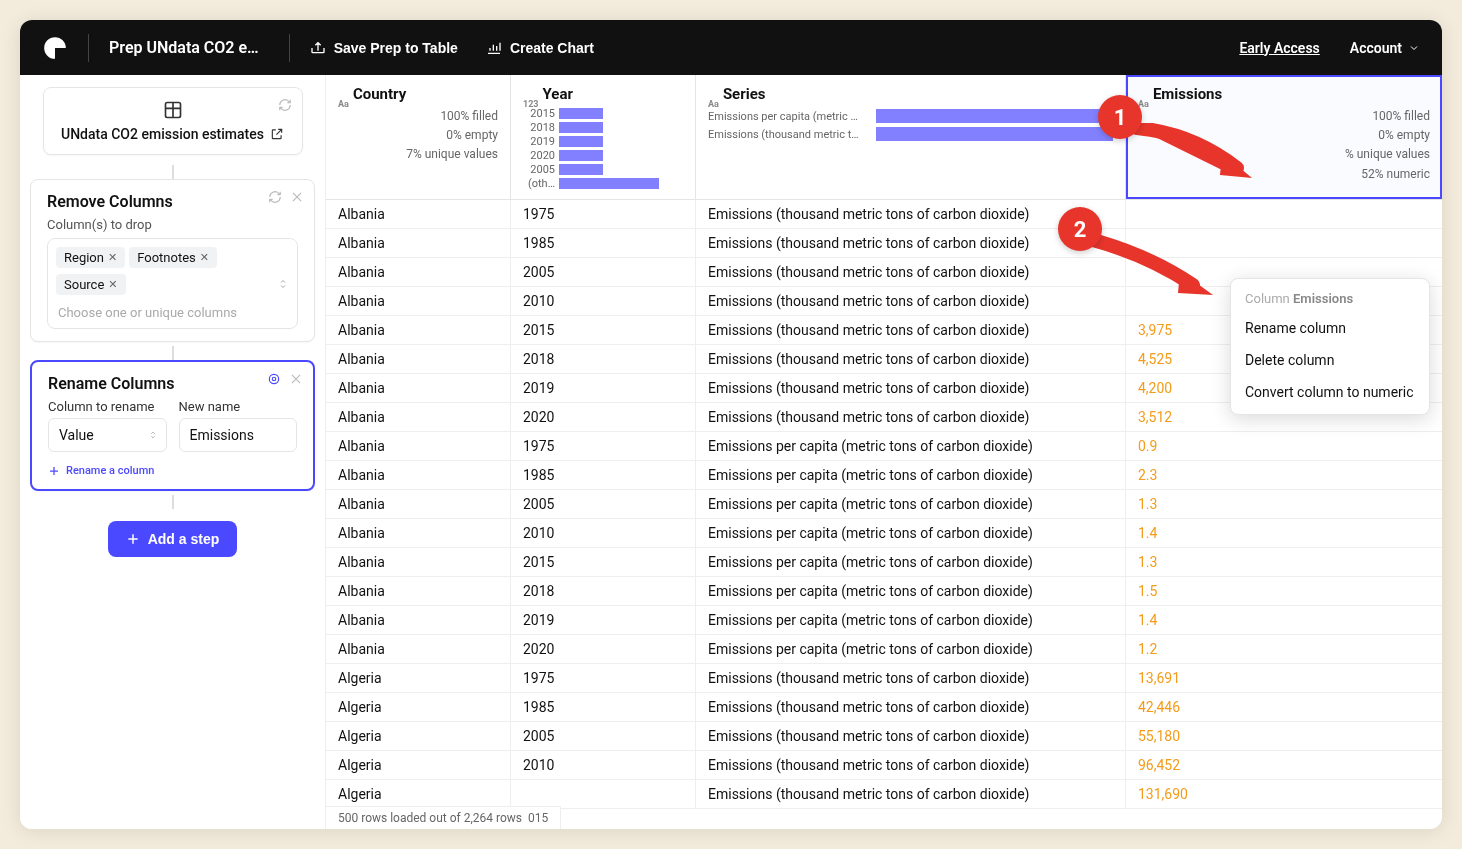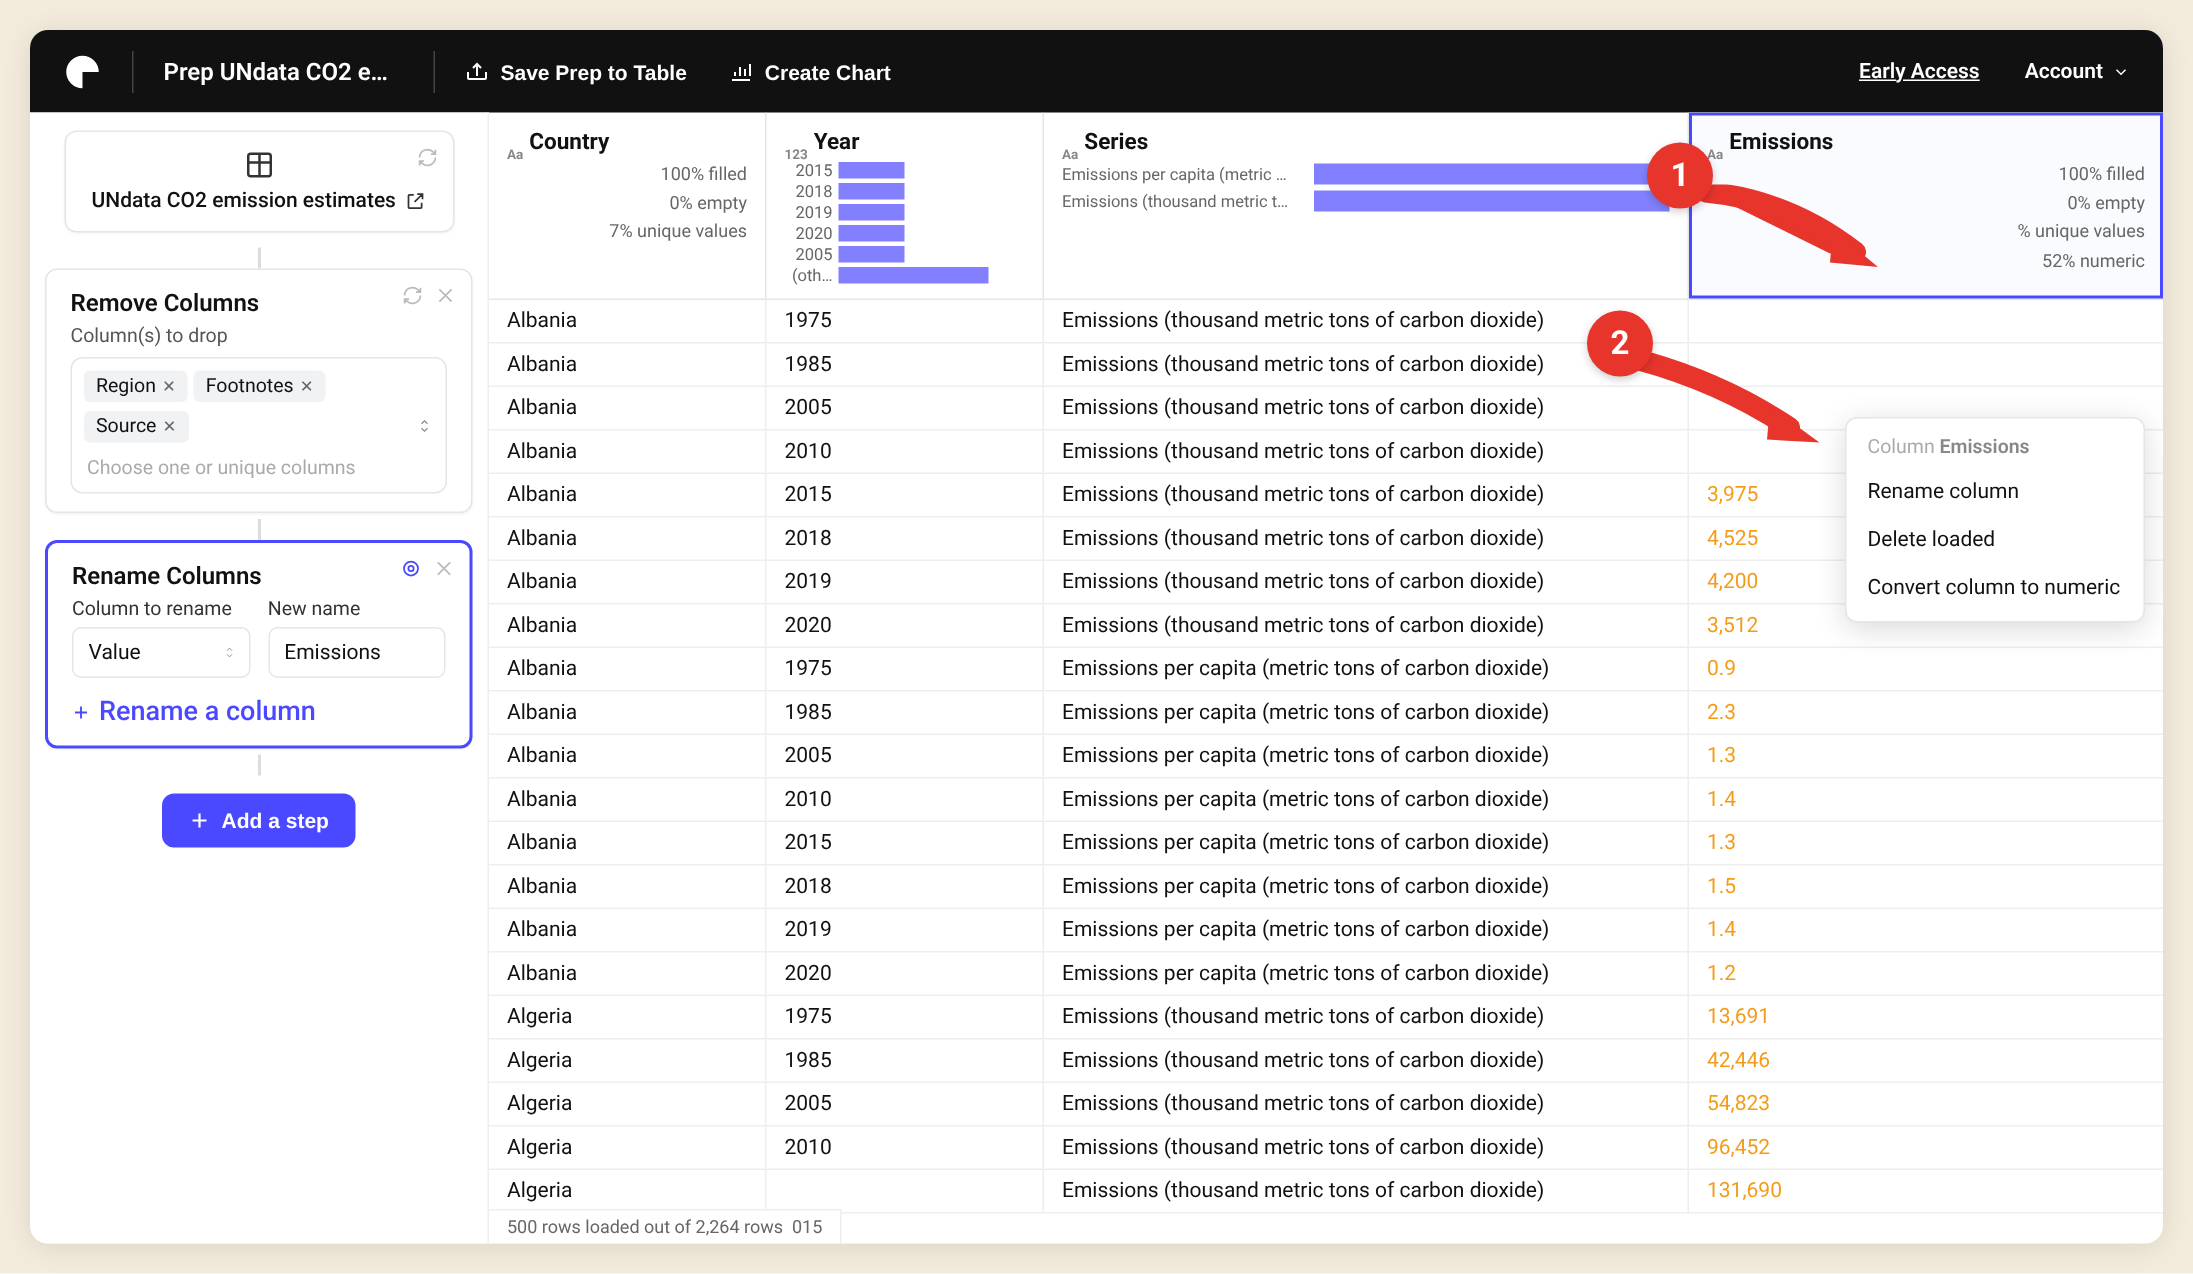--- a/index.html
+++ b/index.html
@@ -40,21 +40,21 @@
 .placeholder { color:#aaa; font-size:13px; padding:4px 2px;}
 .chips .updown{position:absolute;right:8px;top:50%;transform:translateY(-50%);width:12px;height:18px;stroke:#888;fill:none;stroke-width:1.5;}
 
 .step.active { border:2px solid #4b49ff; border-radius:8px;}
 .step.active .ctrls svg:first-child{stroke:#4b49ff;}
 .fieldrow{ display:flex; gap:12px;}
 .fieldcol{ flex:1;}
 .fieldcol label{ font-size:13px; color:#333; display:block; margin-bottom:4px;}
 .select, .textin { border:1px solid #e5e5e5; border-radius:6px; padding:8px 10px; font-size:14px; width:100%; background:#fff; position:relative;}
 .select .updown{position:absolute;right:8px;top:50%;transform:translateY(-50%);width:10px;height:16px;stroke:#888;fill:none;stroke-width:1.5;}
-.addlink { color:#4b49ff; font-size:18px; font-weight:500; display:flex; align-items:center; gap:6px; margin-top:12px; cursor:pointer;}
+.addlink { color:#4b49ff; font-size:11px; font-weight:500; display:flex; align-items:center; gap:6px; margin-top:12px; cursor:pointer;}
 .addlink svg{width:12px;height:12px;stroke:#4b49ff;fill:none;stroke-width:2.5;}
 
 .addstep { background:#4b49ff; color:#fff; border:none; border-radius:8px; padding:10px 18px; font-weight:600; font-size:14px; display:flex; align-items:center; gap:8px; margin:12px auto 0; cursor:pointer;}
 .addstep svg{width:14px;height:14px;stroke:#fff;fill:none;stroke-width:2.5;}
 
 
 .colheads { display:flex; border-bottom:1px solid #e5e5e5;}
 .colhead { border-right:1px solid #e5e5e5; padding:10px 12px 8px; position:relative;}
 .colhead:last-child{border-right:none;}
 .colhead.sel{ outline:2px solid #4b49ff; outline-offset:-2px; background:#fafbff;}
@@ -376,21 +376,21 @@
           <div class="trow">
             <div class="tcell c0">Algeria</div>
             <div class="tcell c1">1985</div>
             <div class="tcell c2">Emissions (thousand metric tons of carbon dioxide)</div>
             <div class="tcell c3 num">42,446</div>
           </div>
           <div class="trow">
             <div class="tcell c0">Algeria</div>
             <div class="tcell c1">2005</div>
             <div class="tcell c2">Emissions (thousand metric tons of carbon dioxide)</div>
-            <div class="tcell c3 num">54,823</div>
+            <div class="tcell c3 num">55,180</div>
           </div>
           <div class="trow">
             <div class="tcell c0">Algeria</div>
             <div class="tcell c1">2010</div>
             <div class="tcell c2">Emissions (thousand metric tons of carbon dioxide)</div>
             <div class="tcell c3 num">96,452</div>
           </div>
           <div class="trow">
             <div class="tcell c0">Algeria</div>
             <div class="tcell c1"></div>
@@ -399,21 +399,21 @@
           </div>
         </div>
 
       <div class="footer">
         <span>500 rows loaded out of 2,264 rows</span>&nbsp;&nbsp;<span>015</span>
       </div>
 
       <div class="ctxmenu">
         <div class="ctxtitle"><span>Column</span> <b>Emissions</b></div>
         <div class="ctxitem">Rename column</div>
-        <div class="ctxitem">Delete loaded</div>
+        <div class="ctxitem">Delete column</div>
         <div class="ctxitem">Convert column to numeric</div>
       </div>
 
       <div class="callout" style="top:20px; right:300px;">1</div>
       <div class="arrow" style="top:48px; right:170px;">
         <svg width="140" height="70" viewBox="0 0 140 70">
             <path d="M5 5 Q60 10 105 45 L95 32 L105 45 L88 46 Z" fill="#e7352c"></path>
             <path d="M5 5 Q60 10 105 45" stroke="#e7352c" stroke-width="14" fill="none" stroke-linecap="round"></path>
             <path d="M120 55 L90 30 L88 52 Z" fill="#e7352c"></path>
           </svg>

